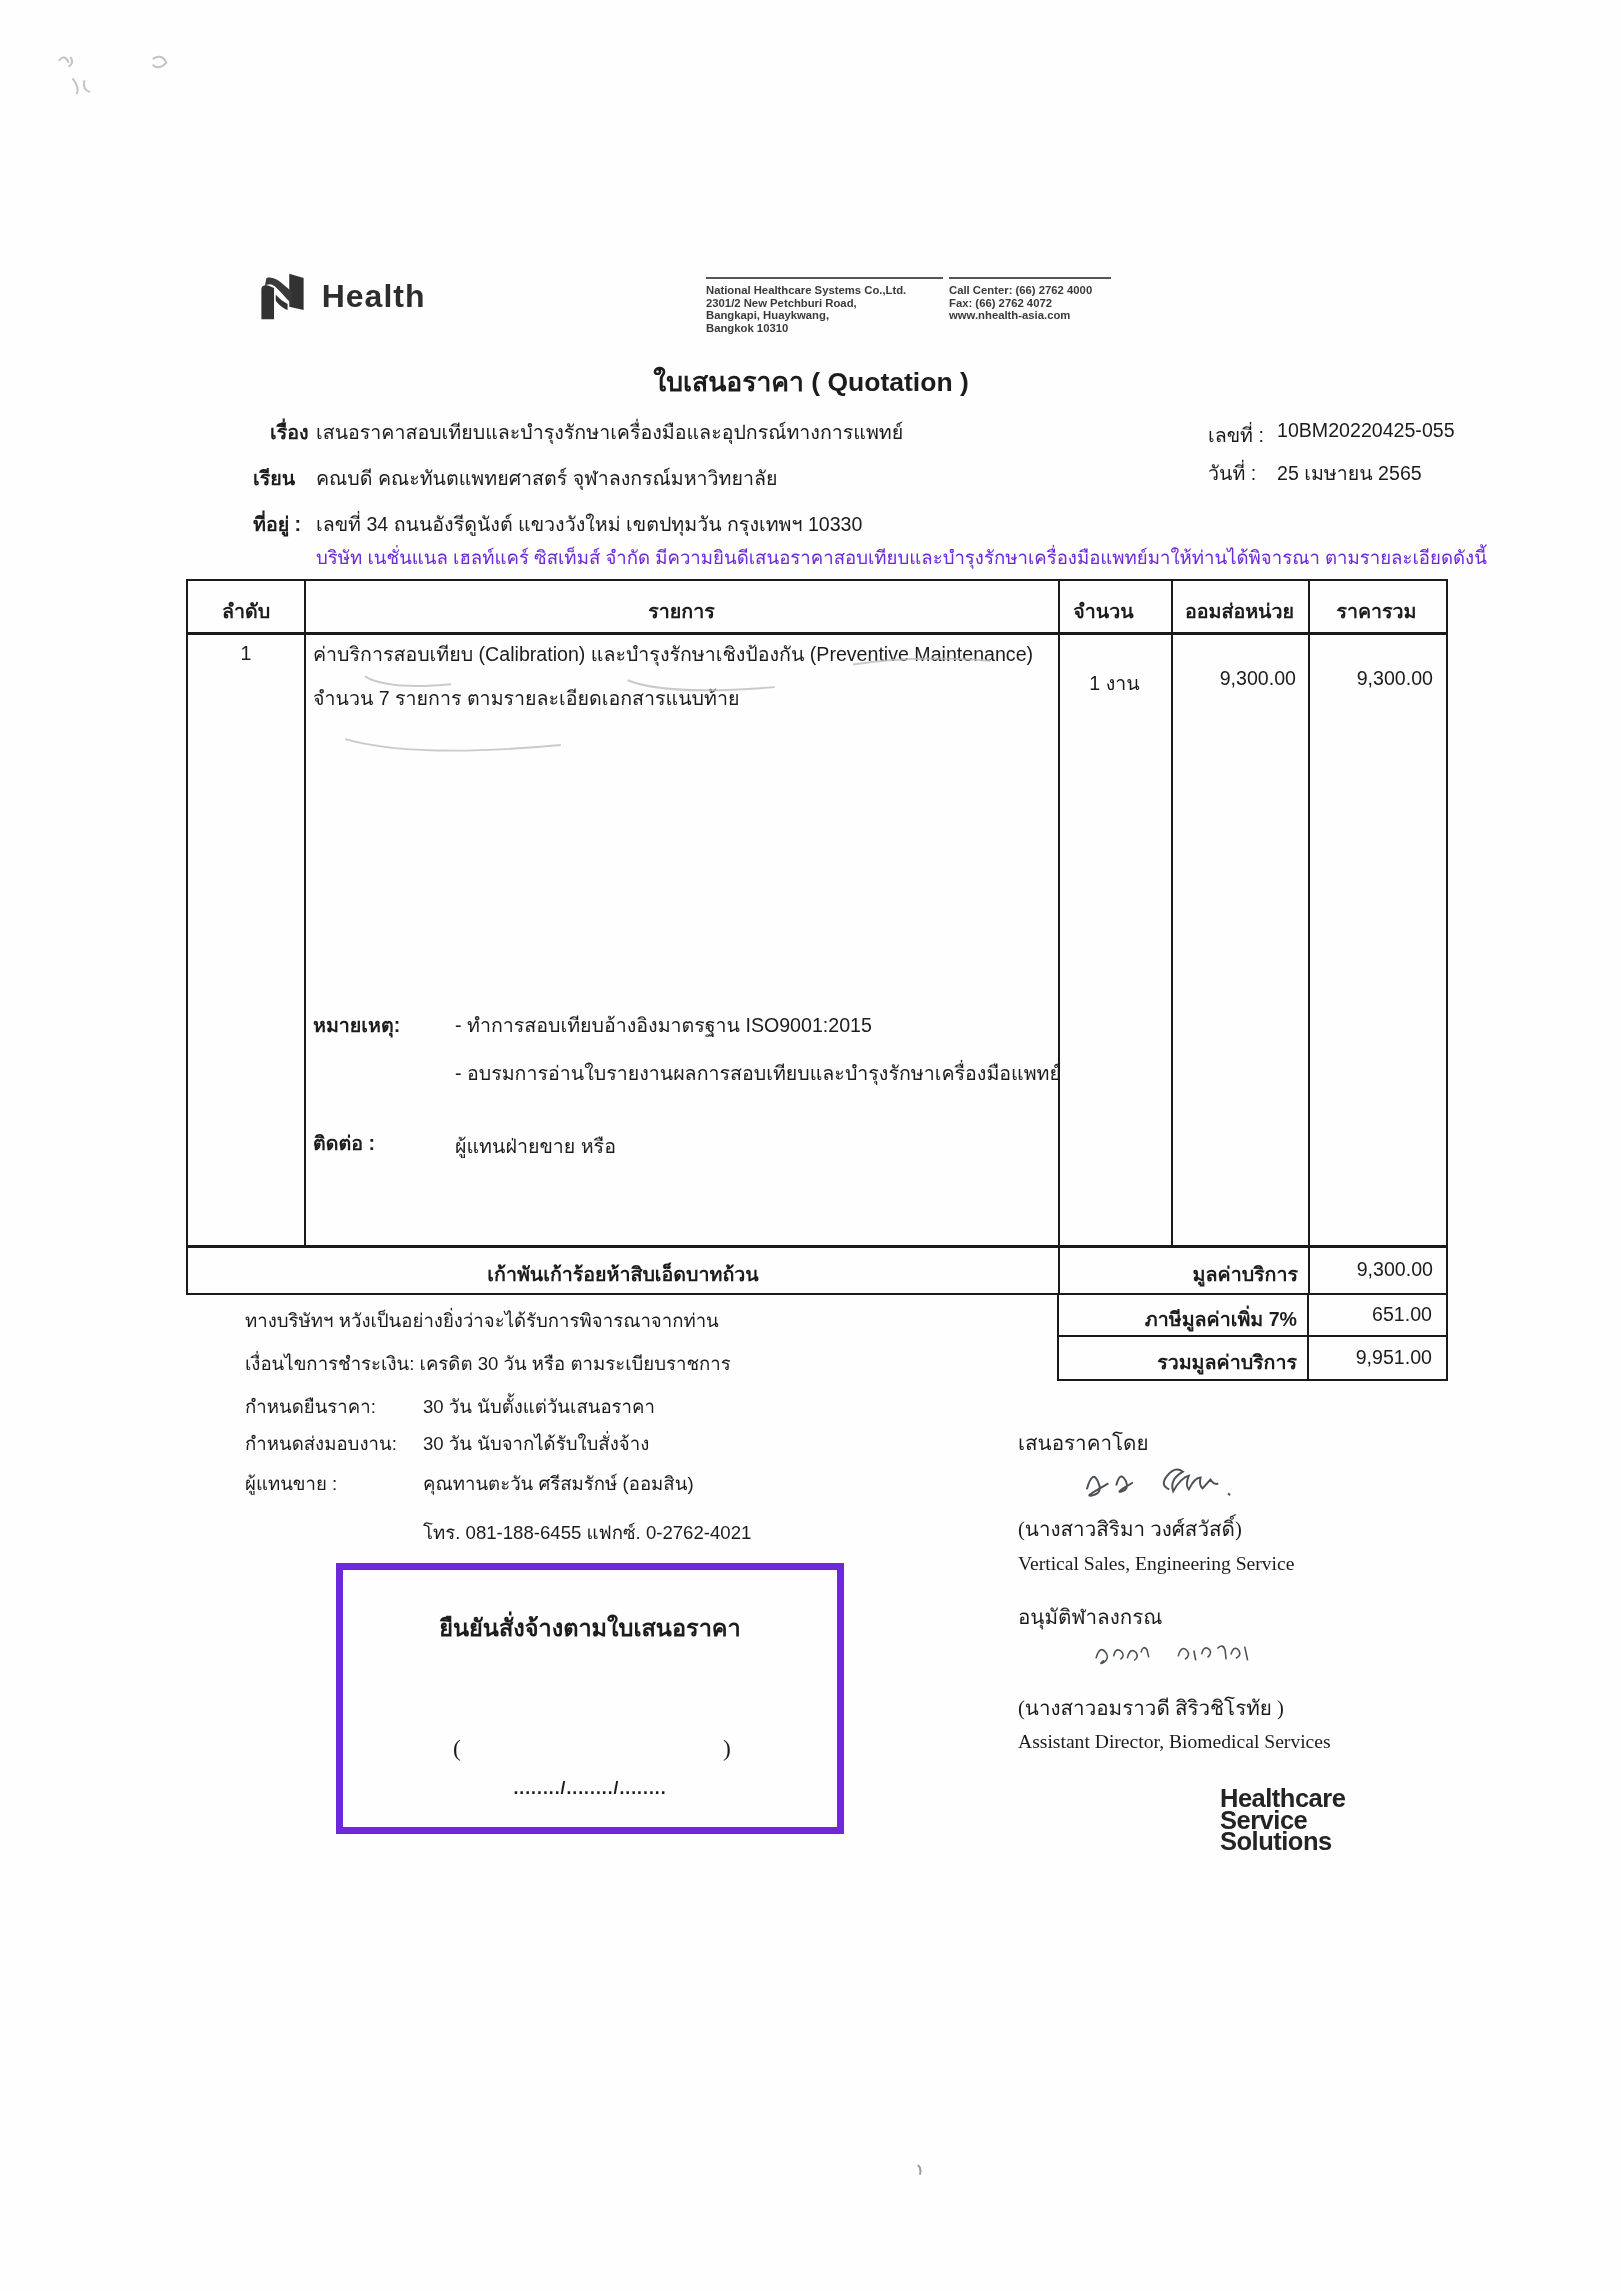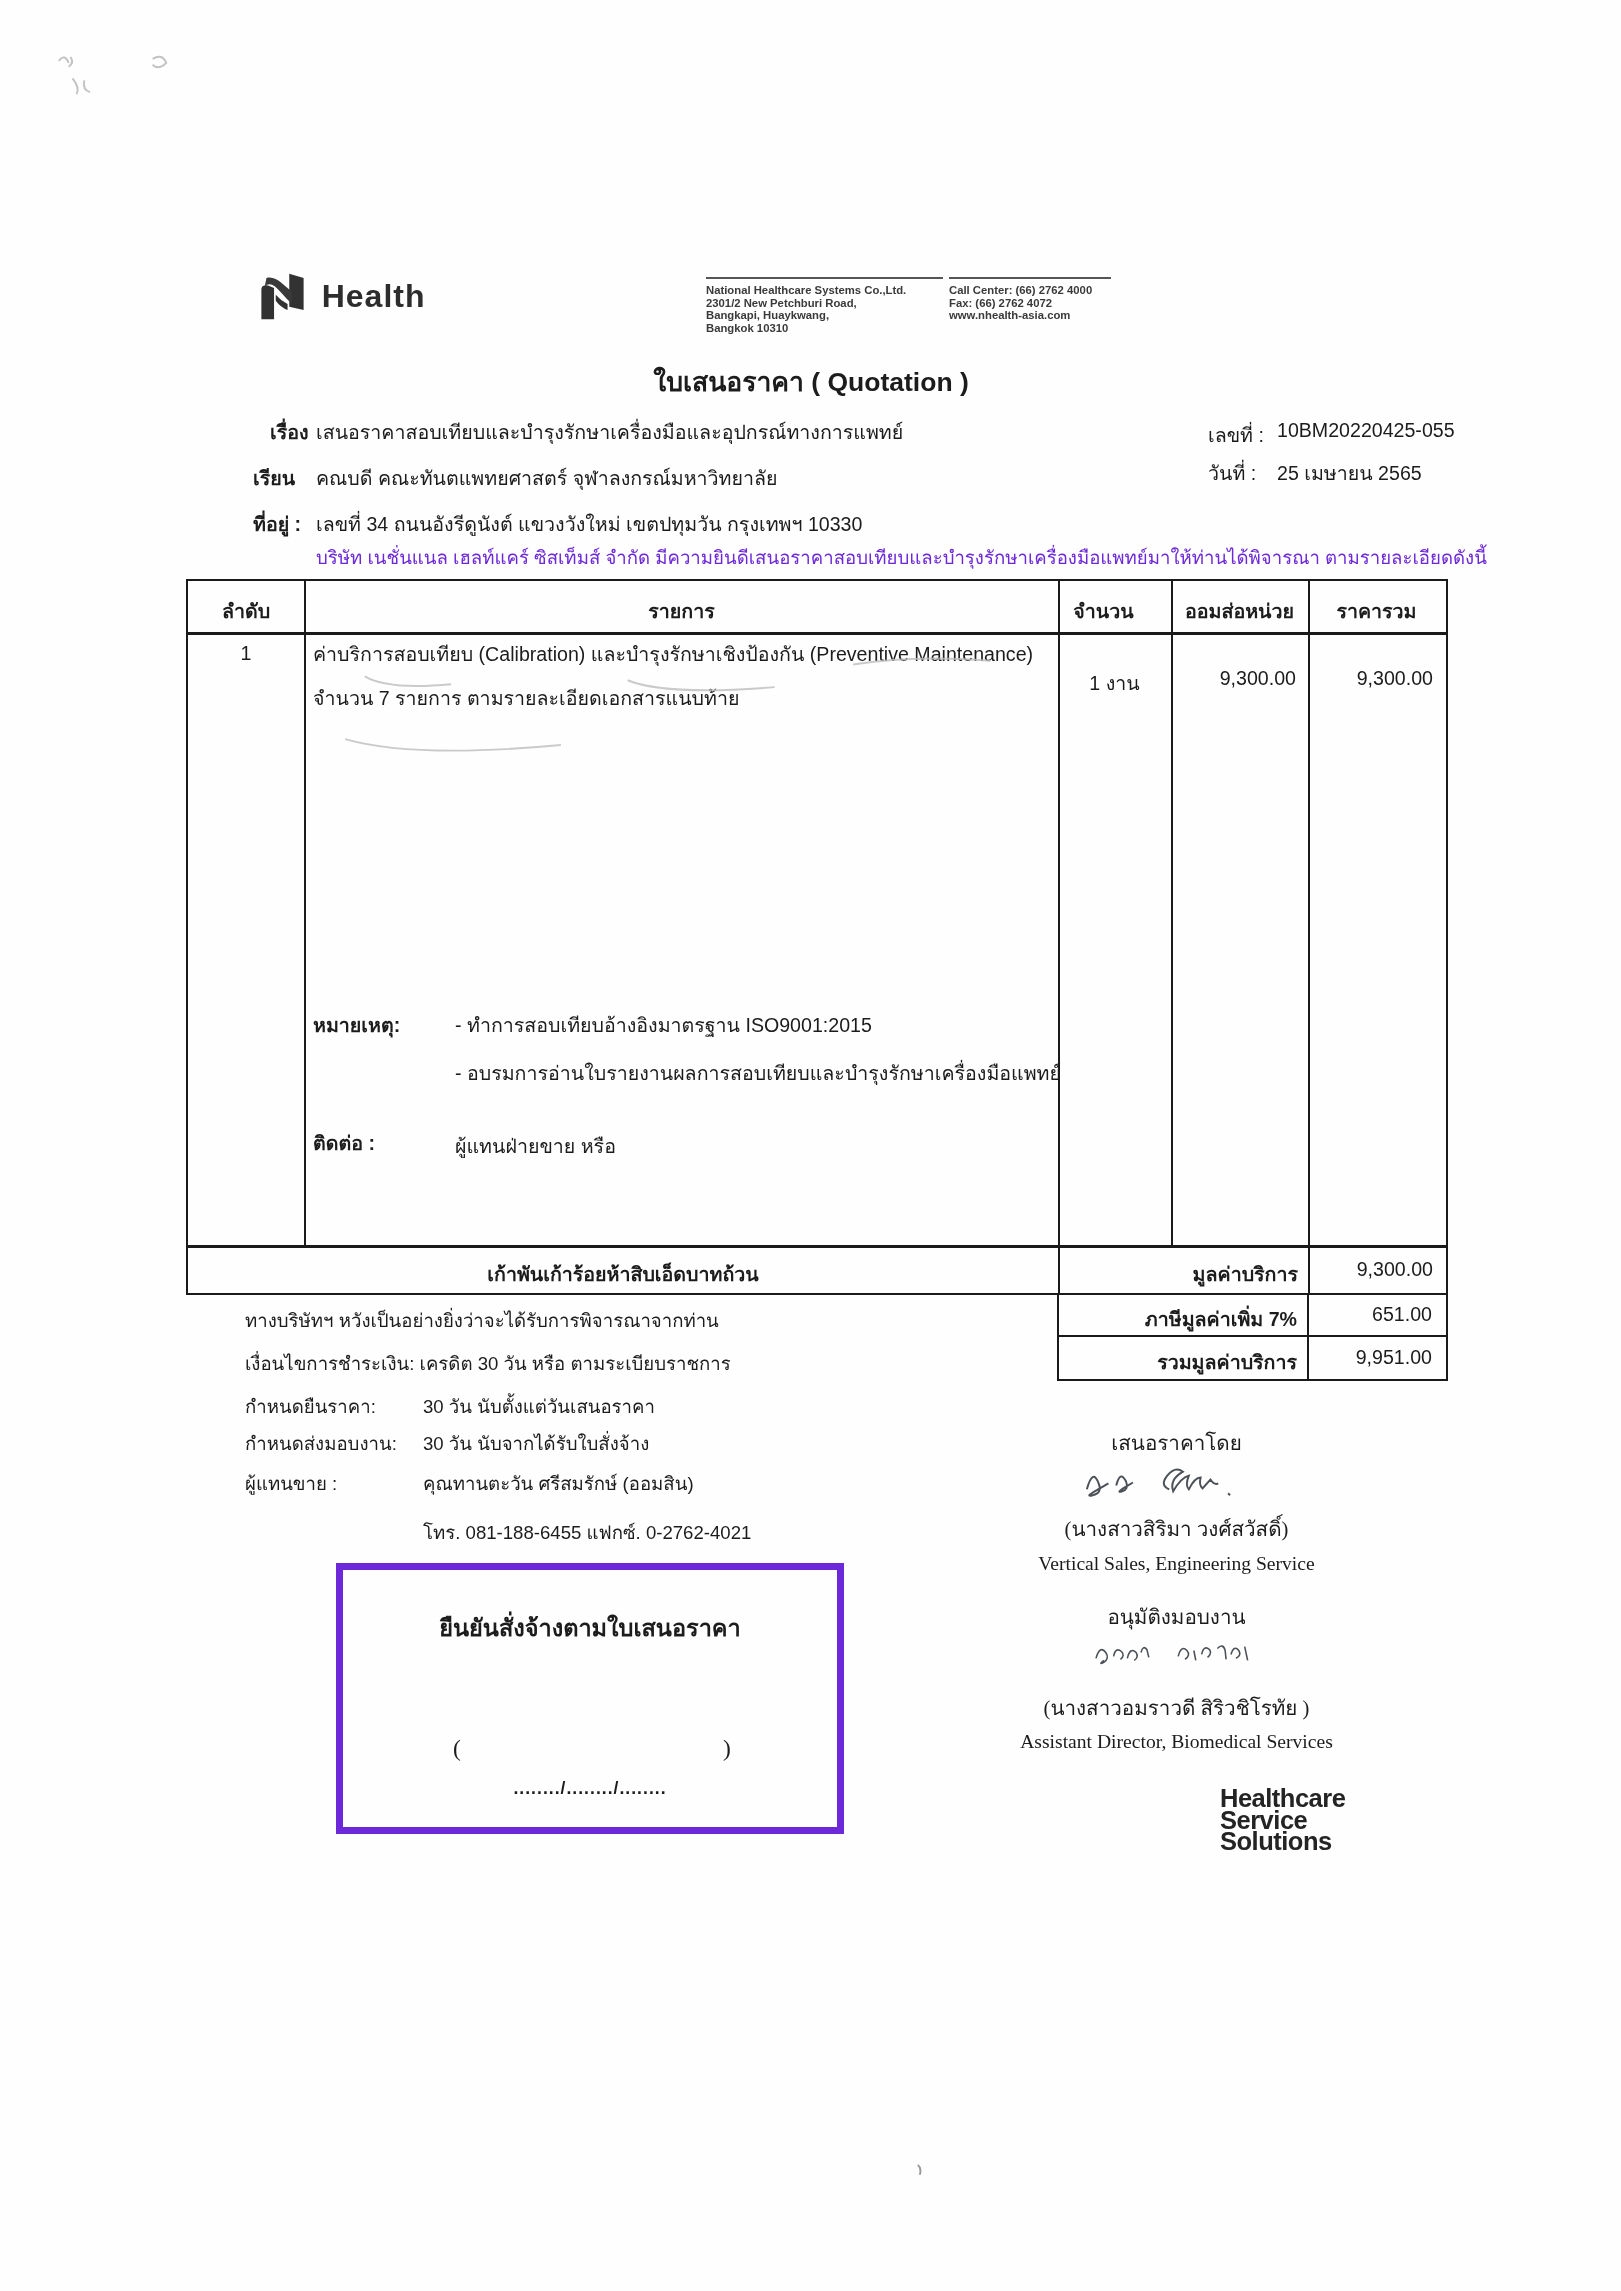--- a/index.html
+++ b/index.html
@@ -26,21 +26,21 @@
   .intro{left:316px;top:543px;font-size:18.6px;color:#6d28d9;}
   
   .qtable{left:186px;top:579px;width:1258px;height:712px;border:2px solid #1a1a1a;}
   .vline{position:absolute;top:0;width:2px;background:#1a1a1a;}
   .hline{position:absolute;left:0;width:100%;background:#1a1a1a;}
   .cell-text{position:absolute;font-size:19.6px;}
   .hdr{font-weight:bold;}
   
   .sumbox{left:1057px;top:1293px;width:387px;height:84px;border:2px solid #1a1a1a;}
   .cond{font-size:18.6px;}
-  .sig-col{left:961px;width:431px;text-align:center;}
+  .sig-col{left:1018px;width:431px;text-align:left;}
   .sig-name{font-size:20.6px;}
   .sig-title{font-size:19.6px;}
   .confirm-box{left:336px;top:1563px;width:494px;height:257px;border:7px solid #6d28d9;}
   .footer-logo{left:1220px;top:1788px;font-size:25.5px;line-height:21.6px;font-weight:bold;color:#242424;letter-spacing:-0.5px;}
   svg{display:block;}
   .pencil{stroke:#c3c3c3;fill:none;stroke-width:2;}
   .pencil-soft{stroke:#bdbdbd;fill:none;stroke-width:2;opacity:.8;}
   .ink{stroke:#4c5157;fill:none;}
 </style>
 </head>
@@ -154,21 +154,21 @@
   <div class="abs cond" style="left:423px;top:1518px">โทร. 081-188-6455    แฟกซ์. 0-2762-4021</div>
 
   <div class="abs sig-col serif" style="top:1426px;font-size:20.6px">เสนอราคาโดย</div>
   <svg class="abs" style="left:1073px;top:1456px" width="216" height="51" viewBox="0 0 220 52">
     <path class="ink" stroke-width="2" d="M14,34 q6,-22 12,-6 q4,10 -6,12 q-8,2 2,-4 l14,-8 M44,30 q4,-16 10,-4 q3,8 -4,10 q-6,2 1,-3 l10,-6"></path>
     <path class="ink" stroke-width="2" d="M98,34 q-10,-4 -2,-14 q8,-10 16,-4 q-14,8 -10,20 q8,-14 16,-16 q-4,10 0,14 q6,-12 12,-12 q-2,8 2,11 l8,-9 q4,6 8,4 M158,38 l2,2"></path>
   </svg>
   <div class="abs sig-col serif sig-name" style="top:1512px">(นางสาวสิริมา  วงศ์สวัสดิ์)</div>
   <div class="abs sig-col serif sig-title" style="top:1553px">Vertical Sales, Engineering Service</div>
 
-  <div class="abs sig-col serif" style="top:1600px;font-size:20.6px">อนุมัติงมอบงาน</div>
+  <div class="abs sig-col serif" style="top:1600px;font-size:20.6px">อนุมัติฬาลงกรณ</div>
   <svg class="abs" style="left:1088px;top:1629px" width="196" height="45" viewBox="0 0 200 46">
     <path class="ink" stroke-width="1.6" stroke="#6b6b6b" d="M8,30 q4,-14 10,-6 q4,6 -2,10 q-6,3 0,-2 M26,28 q2,-10 8,-5 q4,4 -1,8 M40,30 q3,-12 9,-6 q3,5 -2,8 M54,24 q2,-8 6,-3 l2,8"></path>
     <path class="ink" stroke-width="1.6" stroke="#6b6b6b" d="M92,28 q3,-12 9,-6 q4,5 -2,9 M108,22 l2,10 M116,26 q2,-10 8,-5 q3,4 -2,8 M132,20 q6,-6 8,2 l1,9 M146,26 q3,-10 8,-4 q3,5 -3,8 M160,18 l3,14"></path>
   </svg>
   <div class="abs sig-col serif sig-name" style="top:1691px">(นางสาวอมราวดี สิริวชิโรทัย )</div>
   <div class="abs sig-col serif sig-title" style="top:1731px">Assistant Director, Biomedical Services</div>
 
   <div class="abs confirm-box">
     <div class="abs b serif ctr" style="left:0;top:39px;width:100%;font-size:23.5px">ยืนยันสั่งจ้างตามใบเสนอราคา</div>
     <div class="abs serif" style="left:110px;top:165px;font-size:23.5px">(</div>

